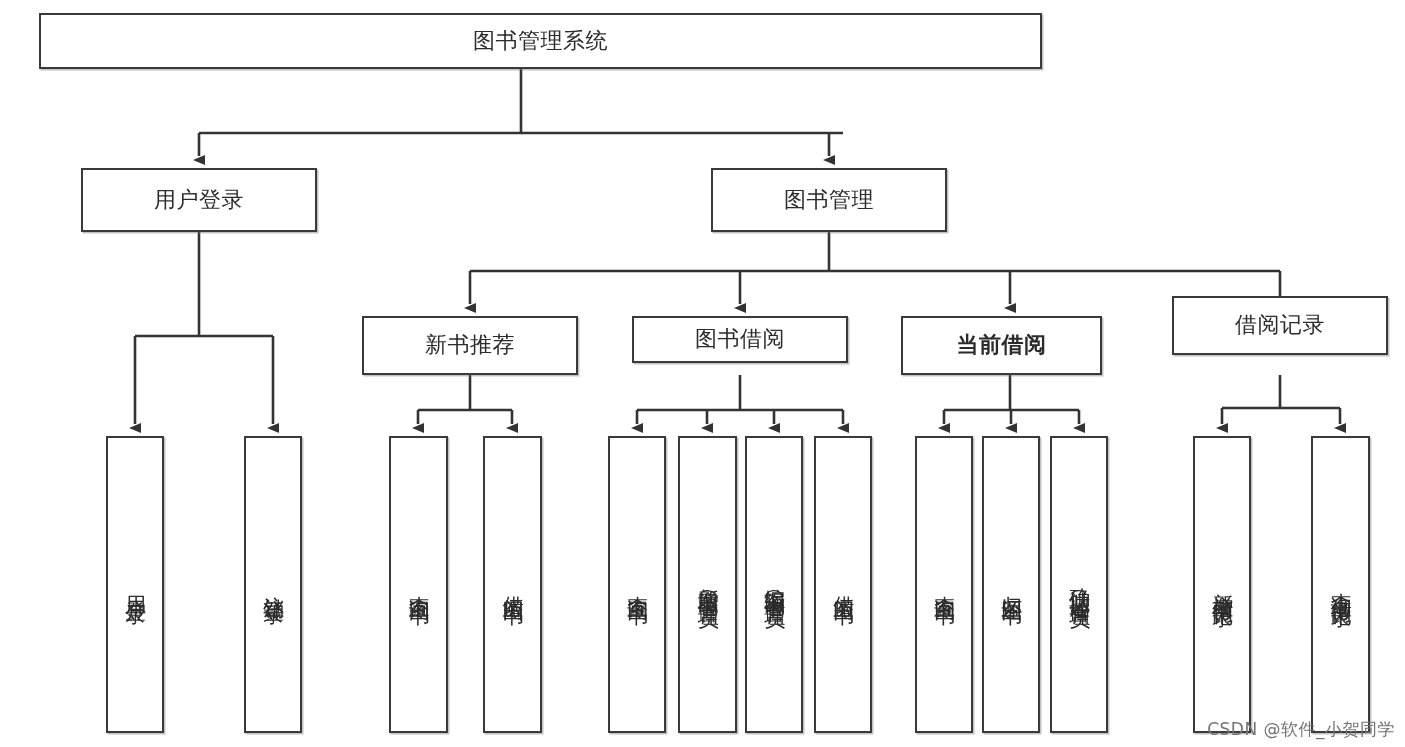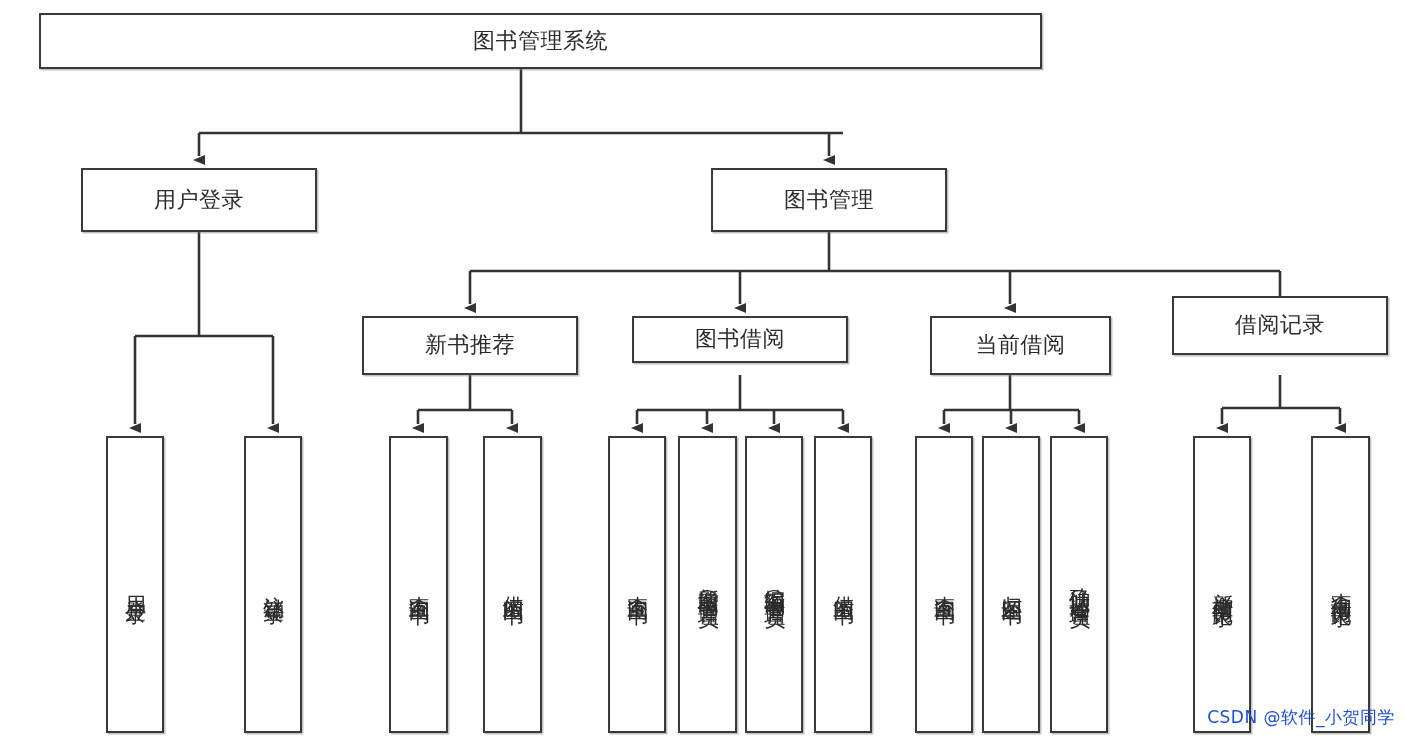--- a/index.html
+++ b/index.html
@@ -50,22 +50,22 @@
     letter-spacing: 3px;
     font-size: 21px;
     white-space: nowrap;
   }
   .node.level0 .node-label { font-size: 22px; }
   .node.level1 .node-label { font-size: 22px; }
   .node.level2 .node-label { font-size: 22px; }
   #watermark {
     position: absolute;
     right: 10px;
-    bottom: 18px;
-    color: #1d4ed8;
+    bottom: 6px;
+    color: #737373;
     font-size: 17px;
     letter-spacing: 0.5px;
     white-space: nowrap;
     user-select: none;
   }
 </style>
 </head>
 <body>
 
 <div id="diagram-root">
@@ -142,21 +142,21 @@
   <div class="node level2" style="left:362px; top:316px; width:216px; height:59px;">
     <span class="node-label">新书推荐</span>
   </div>
 
   <div class="node level1" style="left:711px; top:168px; width:236px; height:64px;">
     <span class="node-label">图书管理</span>
   </div>
   <div class="node level2" style="left:632px; top:316px; width:216px; height:47px;">
     <span class="node-label">图书借阅</span>
   </div>
-  <div class="node level2" style="left:930px; top:316px; width:181px; height:59px;">
+  <div class="node level2" style="left:901px; top:316px; width:201px; height:59px;font-weight:bold;">
     <span class="node-label">当前借阅</span>
   </div>
   <div class="node level2" style="left:1172px; top:296px; width:216px; height:59px;">
     <span class="node-label">借阅记录</span>
   </div>
 
   <div class="node vertical" style="left:106px; top:436px; width:58px; height:297px;">
     <span class="node-label">用户登录</span>
   </div>
   <div class="node vertical" style="left:244px; top:436px; width:58px; height:297px;">

